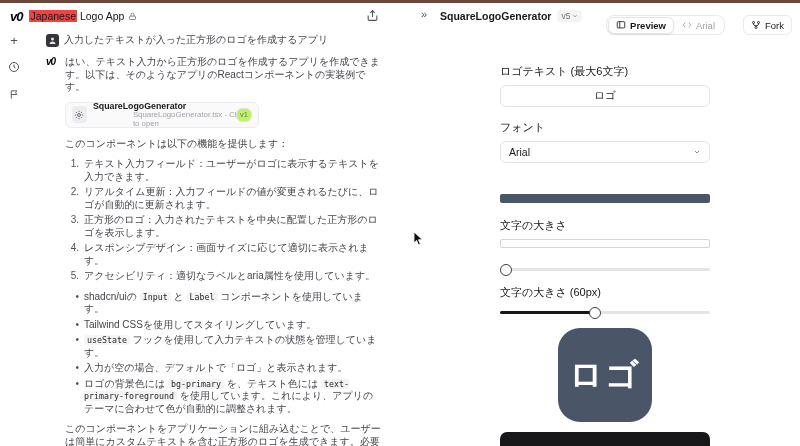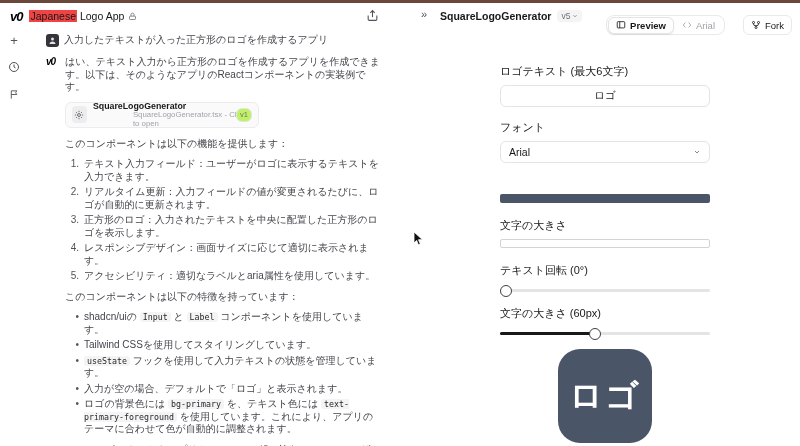--- a/index.html
+++ b/index.html
@@ -224,21 +224,20 @@
             <div class="md-li">
               <span class="marker">4.</span>
               <span class="li-body"><span>レスポンシブデザイン：画面サイズに応じて適切に表示されます。</span></span>
             </div>
             <div class="md-li">
               <span class="marker">5.</span>
               <span class="li-body"><span>アクセシビリティ：適切なラベルとaria属性を使用しています。</span></span>
             </div>
           </div>
 
-        <div class="p">このコンポーネントは以下の特徴を持っています：</div>
         <div class="p">
             <div class="md-li">
               <span class="marker">•</span>
               <span class="li-body"><span>shadcn/uiの </span><code class="chip">Input</code><span> と </span><code class="chip">Label</code><span> コンポーネントを使用しています。</span></span>
             </div>
             <div class="md-li">
               <span class="marker">•</span>
               <span class="li-body"><span>Tailwind CSSを使用してスタイリングしています。</span></span>
             </div>
             <div class="md-li">
@@ -271,21 +270,20 @@
       <svg width="8" height="8" viewBox="0 0 24 24" fill="none" stroke="#71717a" stroke-width="2.5">
           <path d="M6 9l6 6 6-6"></path>
         </svg>
     </div>
 
     <div class="swatch" style="background: rgb(74, 85, 104);"></div>
 
     <div class="f-label">文字の大きさ</div>
     <div class="swatch bordered" style="background: rgb(255, 255, 255);"></div>
 
-    <div class="f-label">テキスト回転 (0°)</div>
     <div class="slider">
       <div class="track"></div>
       <div class="fill" style="width: 0%;"></div>
       <div class="handle" style="left: 0px;"></div>
     </div>
 
     <div class="f-label">文字の大きさ (60px)</div>
     <div class="slider">
       <div class="track"></div>
       <div class="fill" style="width: 45%;"></div>

